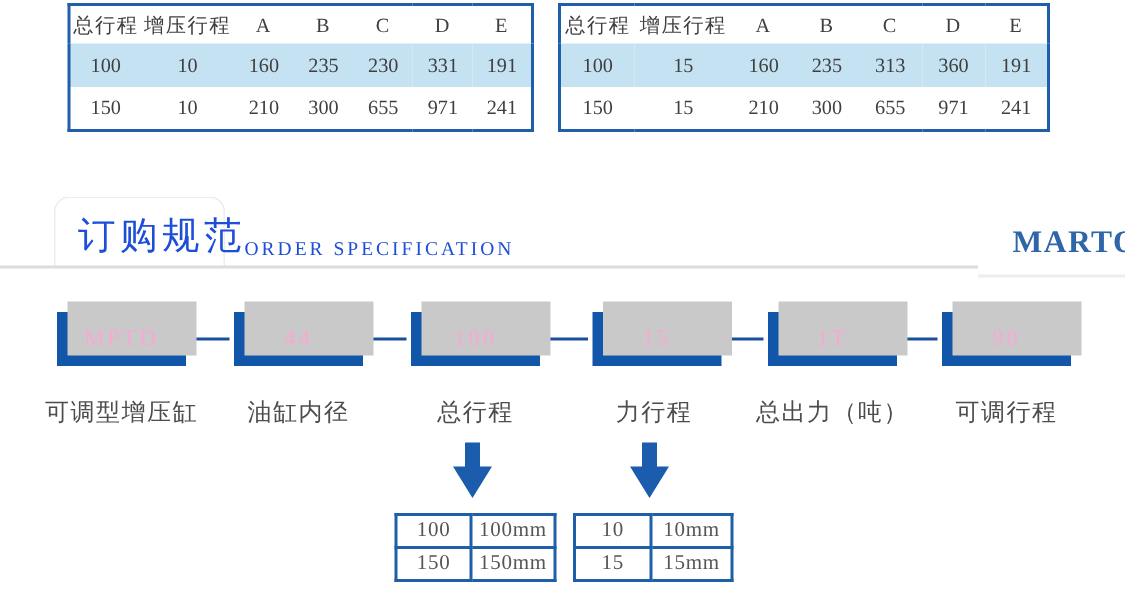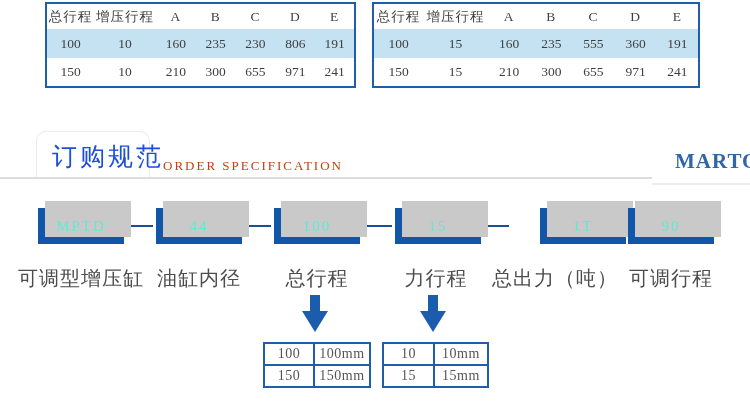--- a/index.html
+++ b/index.html
@@ -23,44 +23,44 @@
   
   .tab-outline {
     position:absolute; left:36px; top:131px; width:114px; height:47px;
     border:1px solid #ececec; border-bottom:none; border-radius:10px 10px 0 0;
   }
   .title-cn {
     position:absolute; left:52px; top:140px; font-size:25px; color:#1d4ed8;
     letter-spacing:3px; font-weight:normal;
   }
   .title-en {
-    position:absolute; left:163px; top:158px; font-size:13px; color:#c2410c;
+    position:absolute; left:163px; top:158px; font-size:13px; color:#1d4ed8;
     letter-spacing:2px;
   }
   .rule-main { position:absolute; left:0; top:177px; width:652px; height:2px; background:#dcdcdc; }
   .rule-sub  { position:absolute; left:652px; top:183px; width:98px; height:2px; background:#ededed; }
   .brand {
     position:absolute; left:655px; top:149px; font-size:21px; font-weight:bold;
     color:#2f65a9; letter-spacing:1px;margin-left:20px;
   }
   .brand sup { font-size:10px; vertical-align:super; }
   
   .code-box {
     position:absolute; top:208px; width:86px; height:36px; background:#1156a8;
-    color:#5eead4; display:flex; align-items:center; justify-content:center;
+    color:#f9a8d4; display:flex; align-items:center; justify-content:center;
     font-size:15px; letter-spacing:2px; z-index:2;
   }
   .code-box::before {
     content:""; position:absolute; left:7px; top:-7px; width:86px; height:36px;
     background:#c9c9c9; z-index:-1;
   }
   .connector { position:absolute; top:225px; height:2px; background:#1b4f9a; z-index:1; }
   .seg-label {
     position:absolute; top:265px; width:160px; text-align:center;
-    font-size:20px; color:#4d4d4d; letter-spacing:1px; transform:translateX(-50%);
+    font-size:16px; color:#4d4d4d; letter-spacing:1px; transform:translateX(-50%);
   }
   
   .arrow-stem { position:absolute; top:295px; width:10px; height:17px; background:#1b5cad; transform:translateX(-50%); }
   .arrow-head {
     position:absolute; top:311px; width:0; height:0; transform:translateX(-50%);
     border-left:13px solid transparent; border-right:13px solid transparent;
     border-top:21px solid #1b5cad;
   }
   
   .mini-table {
@@ -95,21 +95,21 @@
     <th>C</th>
     <th>D</th>
     <th>E</th>
   </tr>
   <tr class="hl">
     <td>100</td>
     <td>10</td>
     <td>160</td>
     <td>235</td>
     <td>230</td>
-    <td>806</td>
+    <td>331</td>
     <td>191</td>
   </tr>
   <tr>
     <td>150</td>
     <td>10</td>
     <td>210</td>
     <td>300</td>
     <td>655</td>
     <td>971</td>
     <td>241</td>
@@ -135,21 +135,21 @@
     <th>B</th>
     <th>C</th>
     <th>D</th>
     <th>E</th>
   </tr>
   <tr class="hl">
     <td>100</td>
     <td>15</td>
     <td>160</td>
     <td>235</td>
-    <td>555</td>
+    <td>313</td>
     <td>360</td>
     <td>191</td>
   </tr>
   <tr>
     <td>150</td>
     <td>15</td>
     <td>210</td>
     <td>300</td>
     <td>655</td>
     <td>971</td>
@@ -162,21 +162,21 @@
 <div class="title-cn">订购规范</div>
 <div class="title-en">ORDER SPECIFICATION</div>
 <div class="rule-main"></div>
 <div class="rule-sub"></div>
 <div class="brand"><span>MARTO</span><sup>®</sup></div>
 
 <div class="code-box" style="left:38px">MPTD</div>
 <div class="code-box" style="left:156px">44</div>
 <div class="code-box" style="left:274px">100</div>
 <div class="code-box" style="left:395px">15</div>
-<div class="code-box" style="left:540px">1T</div>
+<div class="code-box" style="left:512px">1T</div>
 <div class="code-box" style="left:628px">90</div>
 
 <div class="connector" style="left:127px;width:26px"></div>
 <div class="connector" style="left:245px;width:26px"></div>
 <div class="connector" style="left:363px;width:29px"></div>
 <div class="connector" style="left:484px;width:25px"></div>
 <div class="connector" style="left:601px;width:24px"></div>
 
 <div class="seg-label" style="left:81px">可调型增压缸</div>
 <div class="seg-label" style="left:199px">油缸内径</div>

